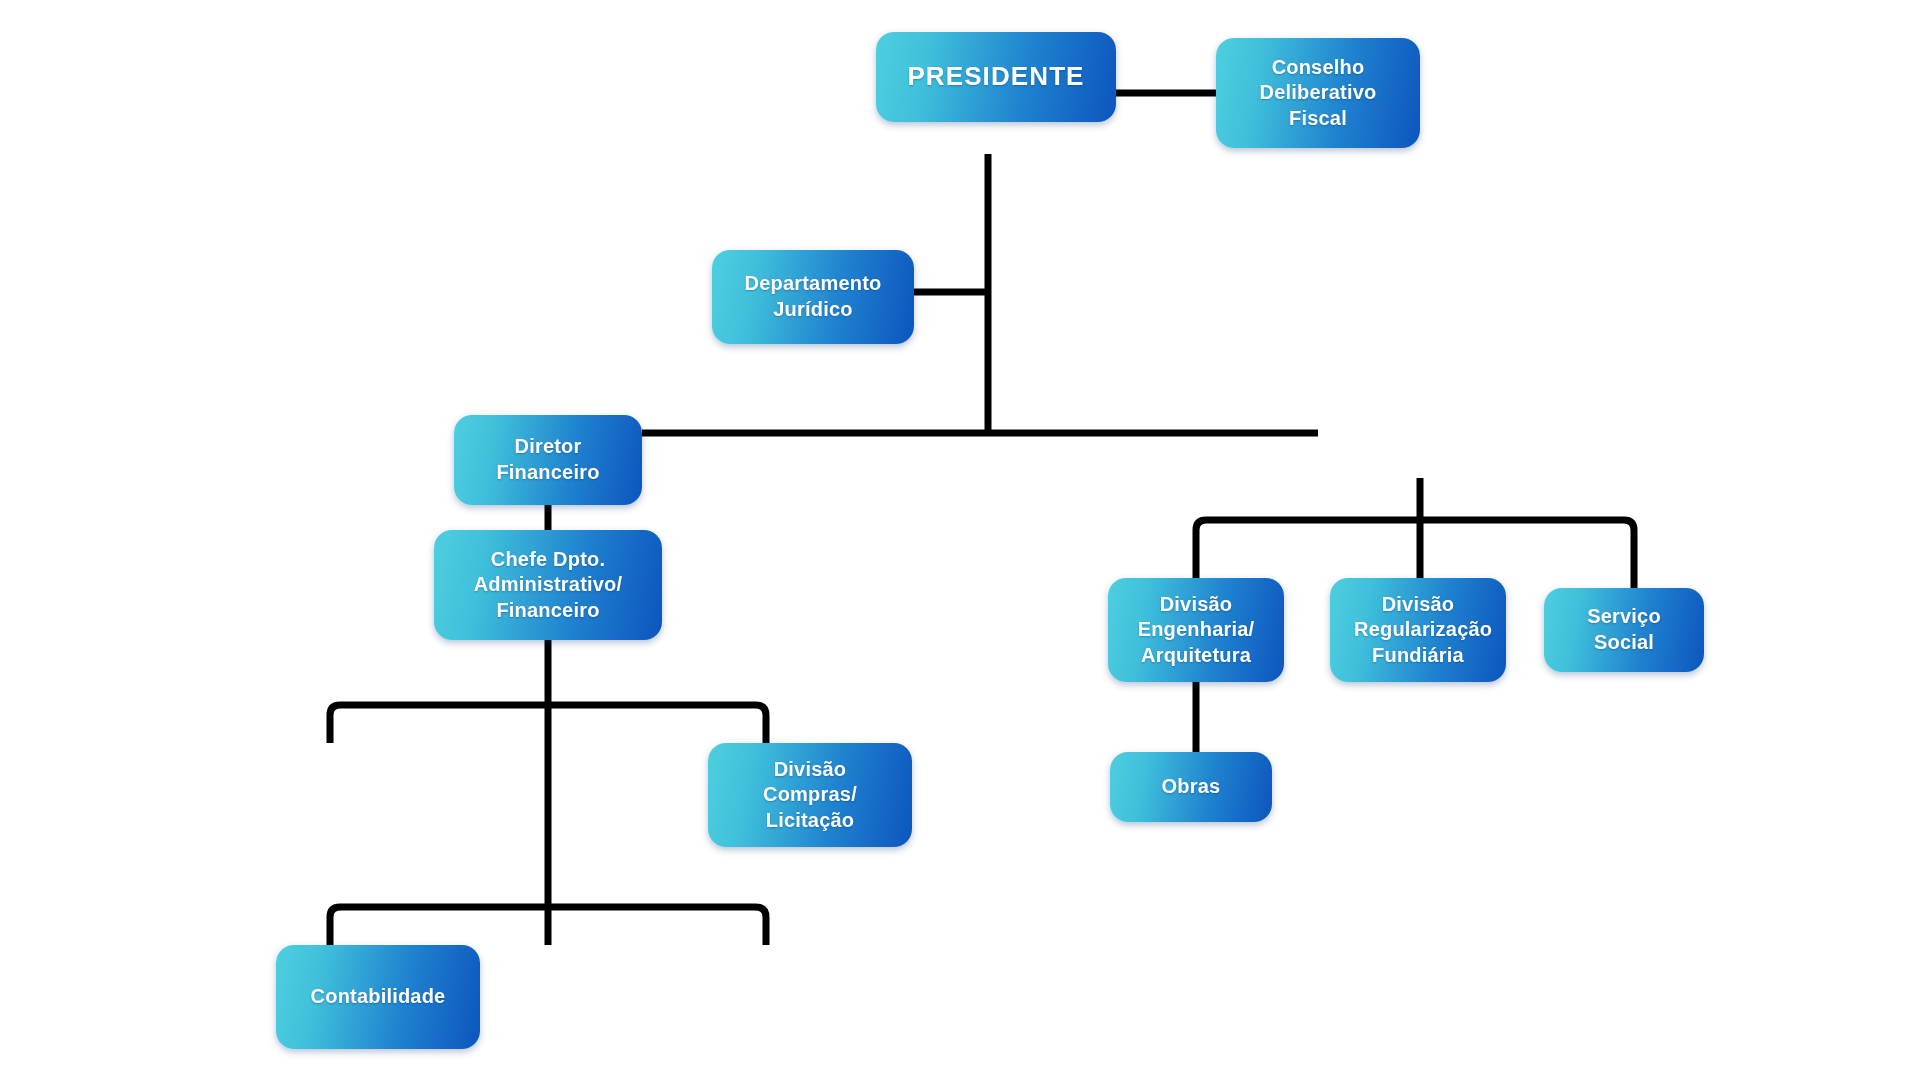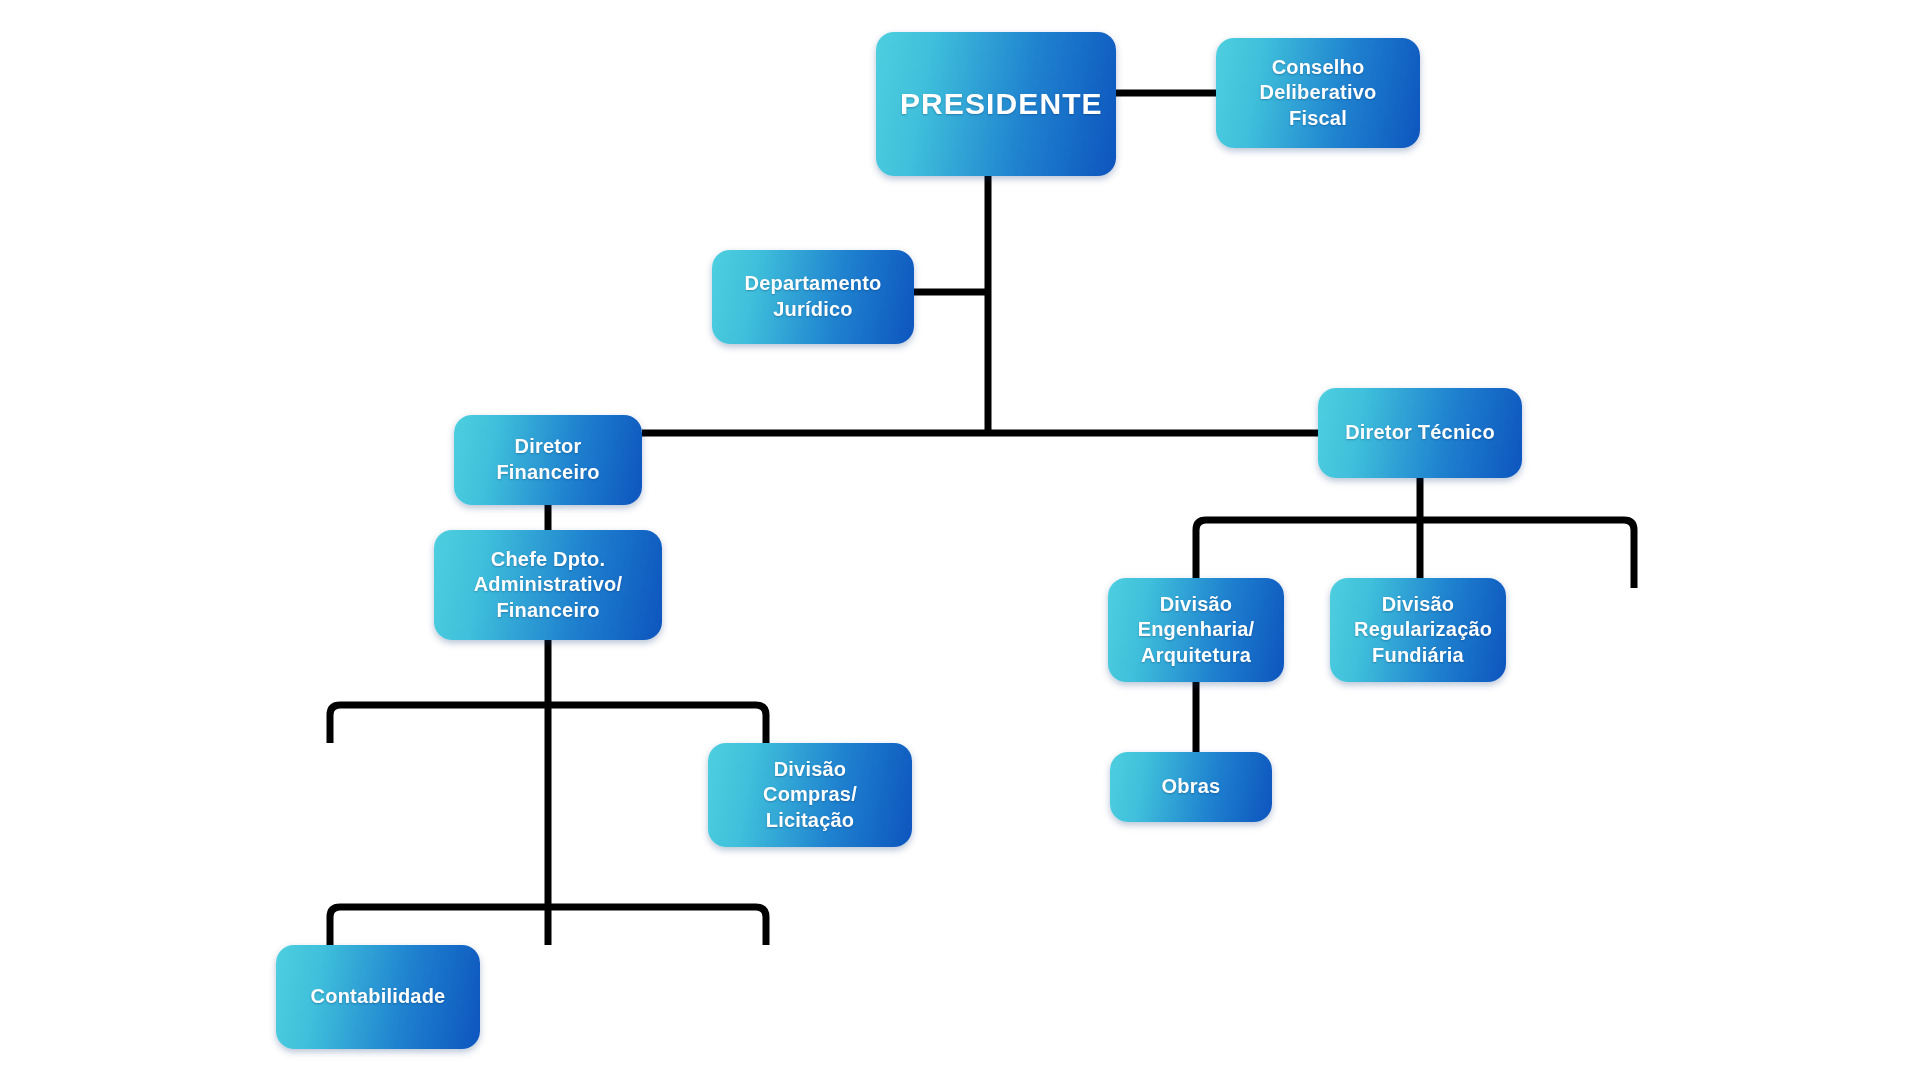--- a/index.html
+++ b/index.html
@@ -43,21 +43,21 @@
     box-shadow: 0 3px 7px rgba(20, 60, 120, 0.30);
     z-index: 3;
     padding: 4px 24px;
   }
   .node-label {
     display: block;
     width: 100%;
     white-space: pre-line;
     text-shadow: 0 1px 2px rgba(10, 45, 100, 0.35);
   }
-  .n-presidente   { left: 876px;  top: 32px;  width: 240px; height: 144px; font-size: 30px; letter-spacing: 1.1px; }
+  .n-presidente   { left: 876px;  top: 32px;  width: 240px; height: 90px; font-size: 26px; letter-spacing: 1.1px; }
   .n-conselho     { left: 1216px; top: 38px;  width: 204px; height: 110px; font-size: 20px; }
   .n-juridico     { left: 712px;  top: 250px; width: 202px; height: 94px;  font-size: 20px; }
   .n-dir-fin      { left: 454px;  top: 388px; width: 188px; height: 90px;  font-size: 20px; margin-top: 27px; }
   .n-dir-tec      { left: 1318px; top: 388px; width: 204px; height: 90px;  font-size: 20px; }
   .n-chefe        { left: 434px;  top: 530px; width: 228px; height: 110px; font-size: 20px; align-items: center; }
   .n-imobiliaria  { left: 228px;  top: 743px; width: 204px; height: 104px; font-size: 20px; }
   .n-compras      { left: 708px;  top: 743px; width: 204px; height: 104px; font-size: 20px; }
   .n-contabil     { left: 228px;  top: 945px; width: 204px; height: 104px; font-size: 20px; margin-left: 48px; }
   .n-rh           { left: 668px;  top: 945px; width: 204px; height: 104px; font-size: 20px; }
   .n-engenharia   { left: 1108px; top: 578px; width: 176px; height: 104px; font-size: 20px; }
@@ -111,23 +111,20 @@
   <div class="node n-juridico">
     <span class="node-label">Departamento
 Jurídico</span>
   </div>
 
   <div class="node n-dir-fin">
     <span class="node-label">Diretor
 Financeiro</span>
   </div>
 
-  <div class="node n-dir-tec">
-    <span class="node-label">Diretor Técnico</span>
-  </div>
 
   <div class="node n-chefe">
     <span class="node-label">Chefe Dpto.
 Administrativo/
 Financeiro</span>
   </div>
 
 
   <div class="node n-compras">
     <span class="node-label">Divisão Compras/
@@ -144,18 +141,21 @@
 Engenharia/
 Arquitetura</span>
   </div>
 
   <div class="node n-regular">
     <span class="node-label">Divisão
 Regularização
 Fundiária</span>
   </div>
 
+  <div class="node n-servico">
+    <span class="node-label">Serviço Social</span>
+  </div>
 
   <div class="node n-obras">
     <span class="node-label">Obras</span>
   </div>
 
 </div>
 
 </body></html>

